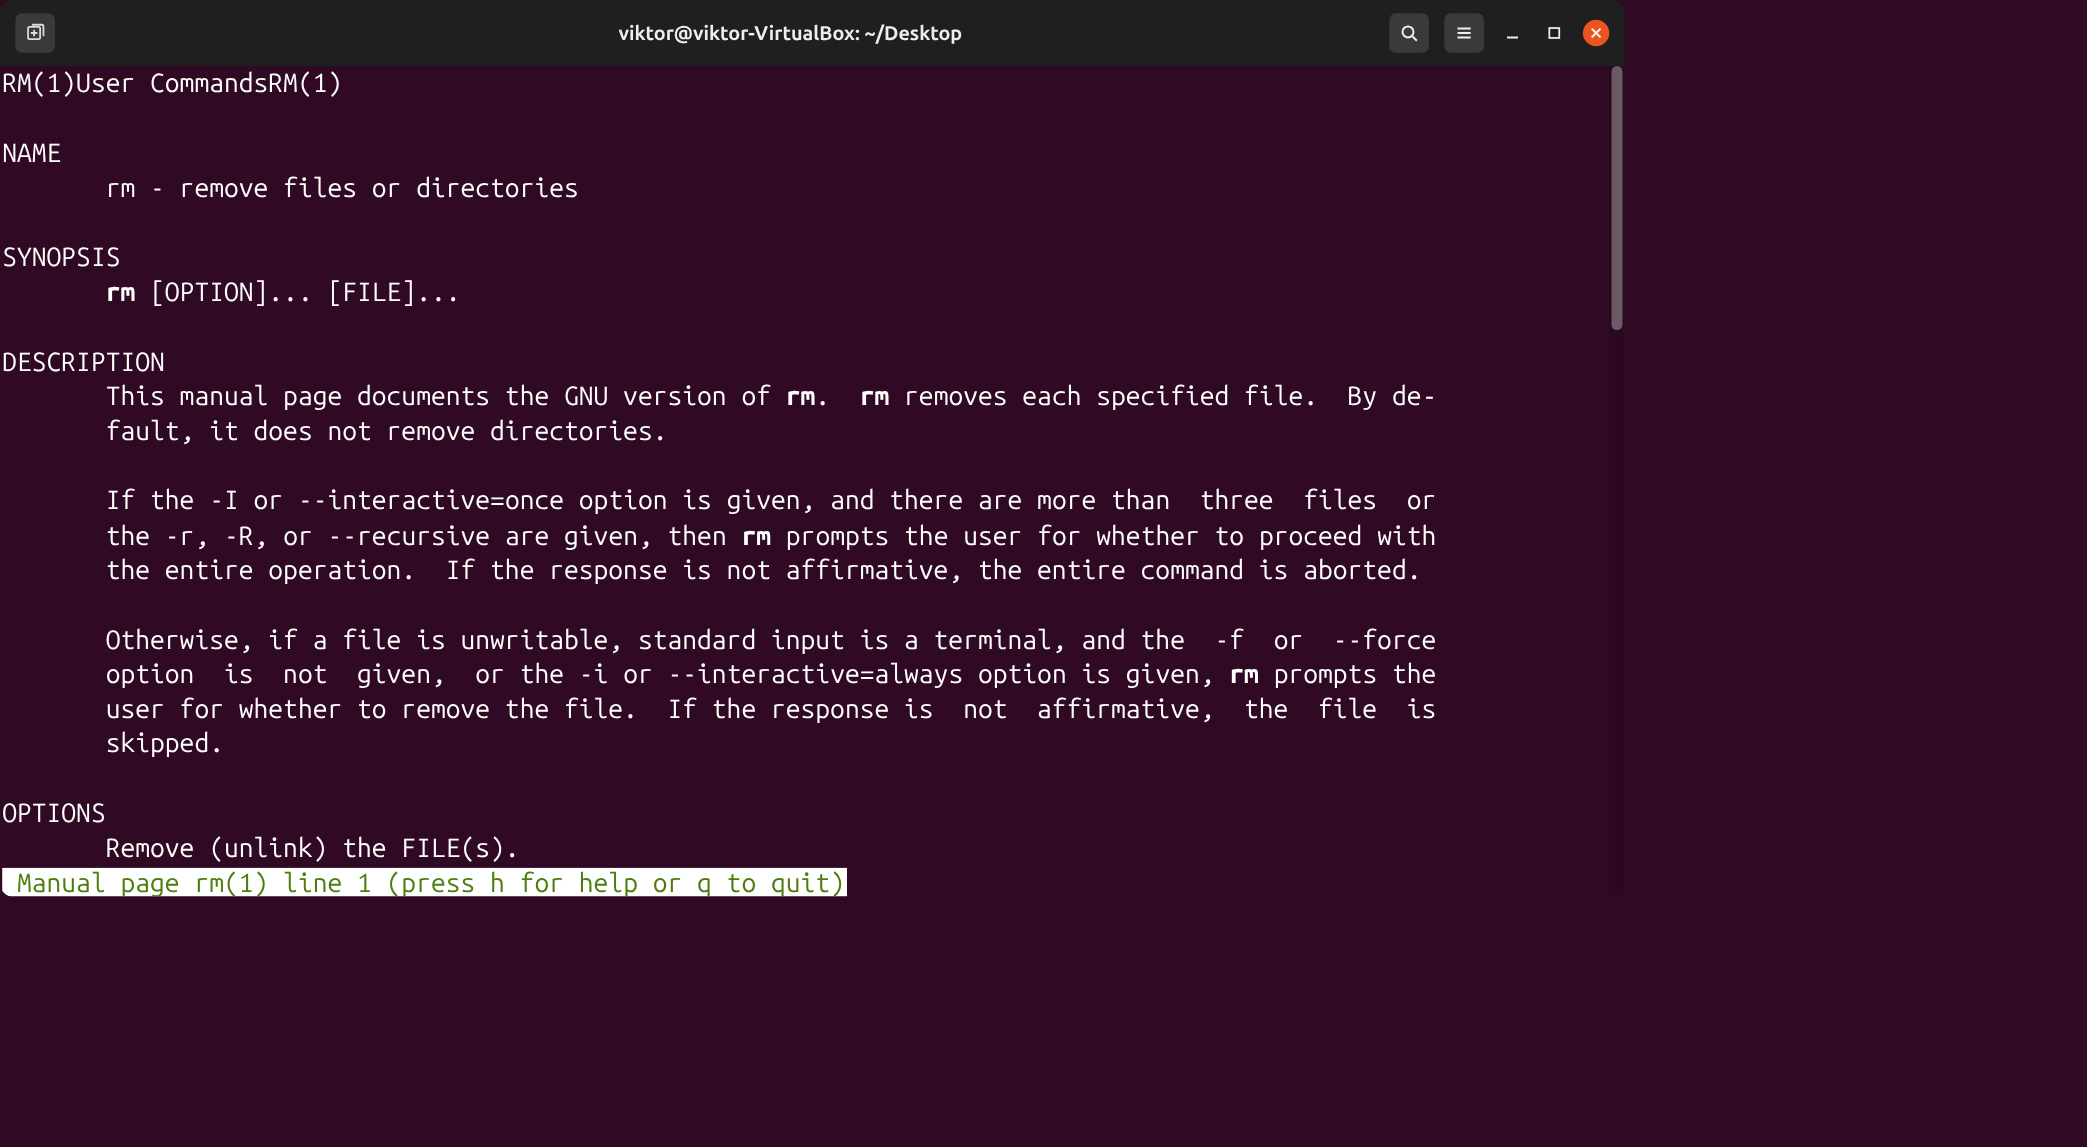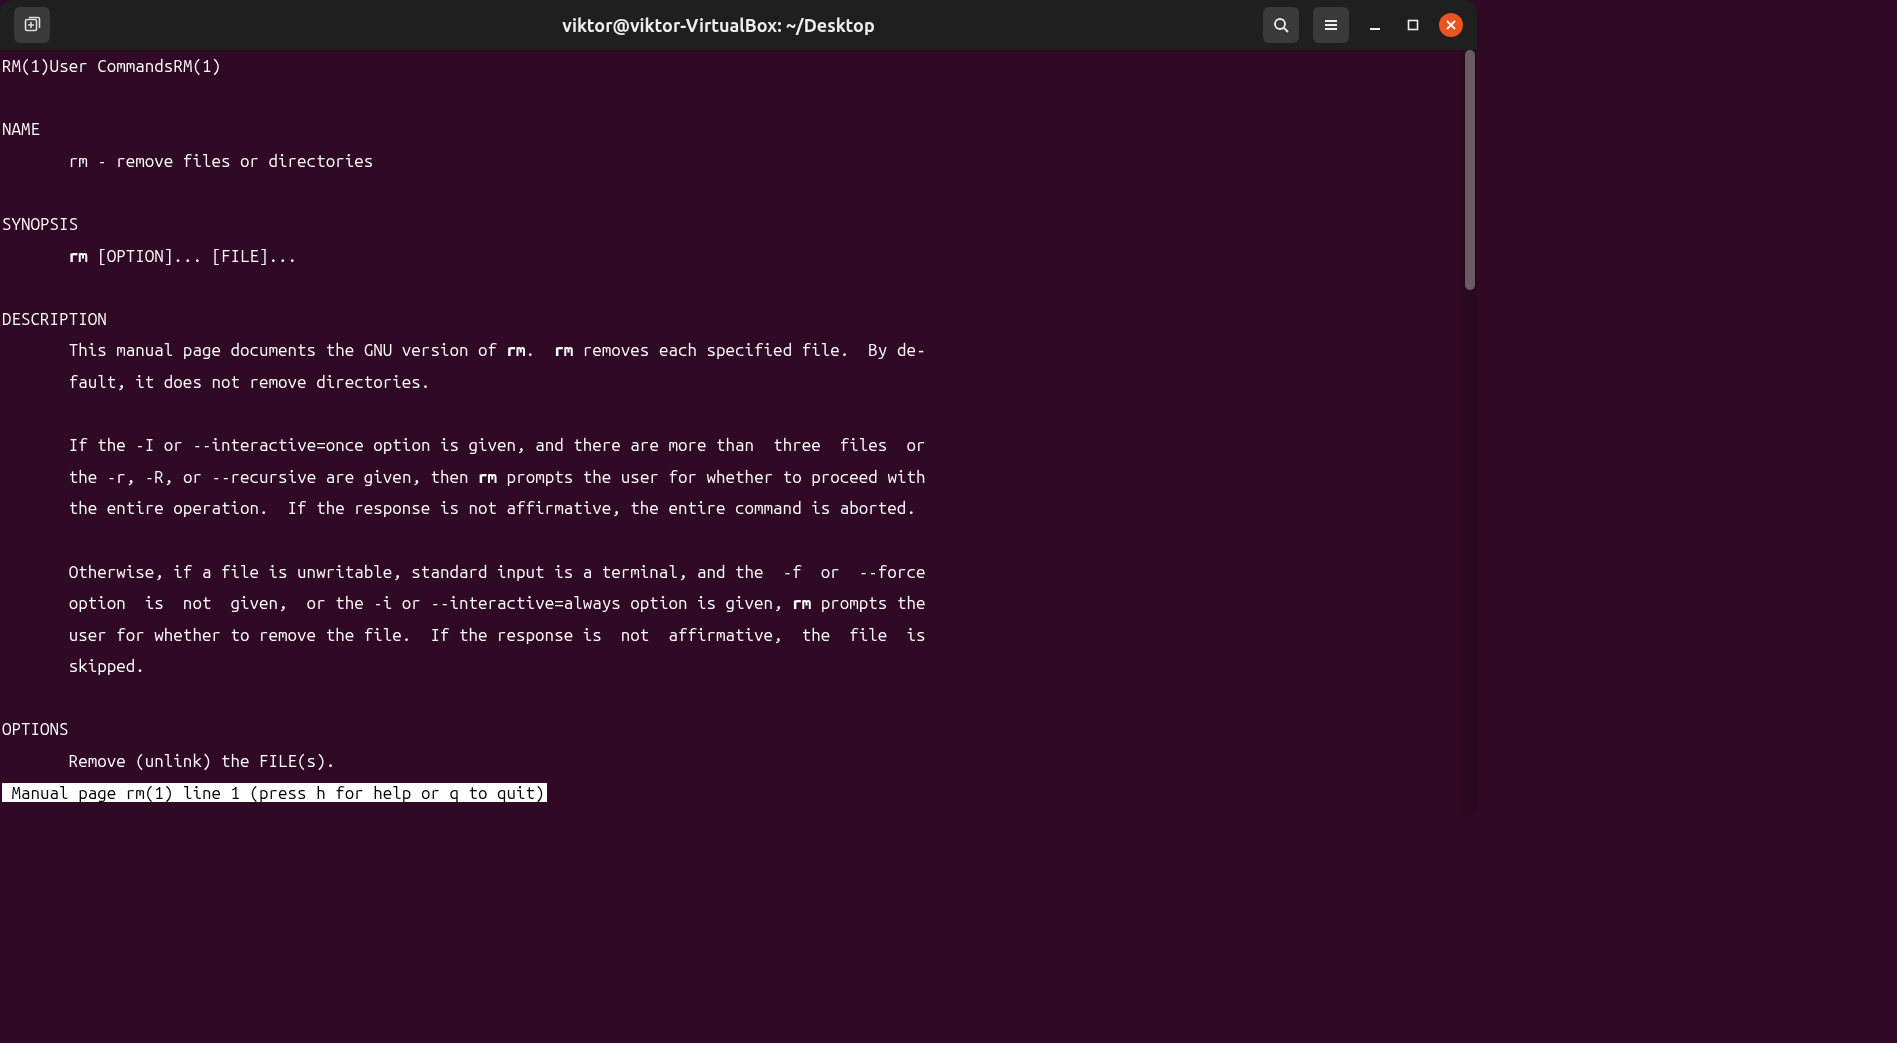--- a/index.html
+++ b/index.html
@@ -13,21 +13,21 @@
   .window {
     width: 1477px;
     height: 815px;
     background: #300a24;
     display: flex;
     flex-direction: column;
     border-radius: 12px;
     overflow: hidden;
   }
   .titlebar {
-    height: 50px;
+    height: 60px;
     background: #1f1f1f;
     display: flex;
     align-items: center;
     padding: 0 8px;
     flex-shrink: 0;
   }
   .titlebar-left {
     display: flex;
     align-items: center;
     width: 220px;
@@ -90,21 +90,21 @@
   .close-btn svg { stroke: #2a0d05; }
   .terminal-wrap {
     flex: 1;
     display: flex;
     min-height: 0;
   }
   .terminal {
     flex: 1;
     background: #300a24;
     color: #ffffff;
-    font-size: 17px;
+    font-size: 24px;
     line-height: 31.6px;
     padding: 0;
     white-space: pre;
     overflow: hidden;
   }
   .scrollbar {
     width: 14px;
     background: #2a0820;
     position: relative;
   }
@@ -124,21 +124,21 @@
   }
   .hdr-left { padding-left: 0; }
   .hdr-center { }
   .hdr-right { padding-right: 0; }
   .bold { font-weight: bold; margin-top: 24px; }
   .ul { }
   .sect { font-weight: normal; padding-left: 0; }
   .ind { padding-left: 7ch; display:block; }
   .statusline {
     background: #ffffff;
-    color: #000000;
+    color: #4d7c0f;
     display: inline;
     padding: 0 2px 0 0;
   }
   .line { display:block; min-height:31.6px; }
   .content { padding-left: 2px; }
 </style>
 </head>
 <body>
 
 <div class="window">

